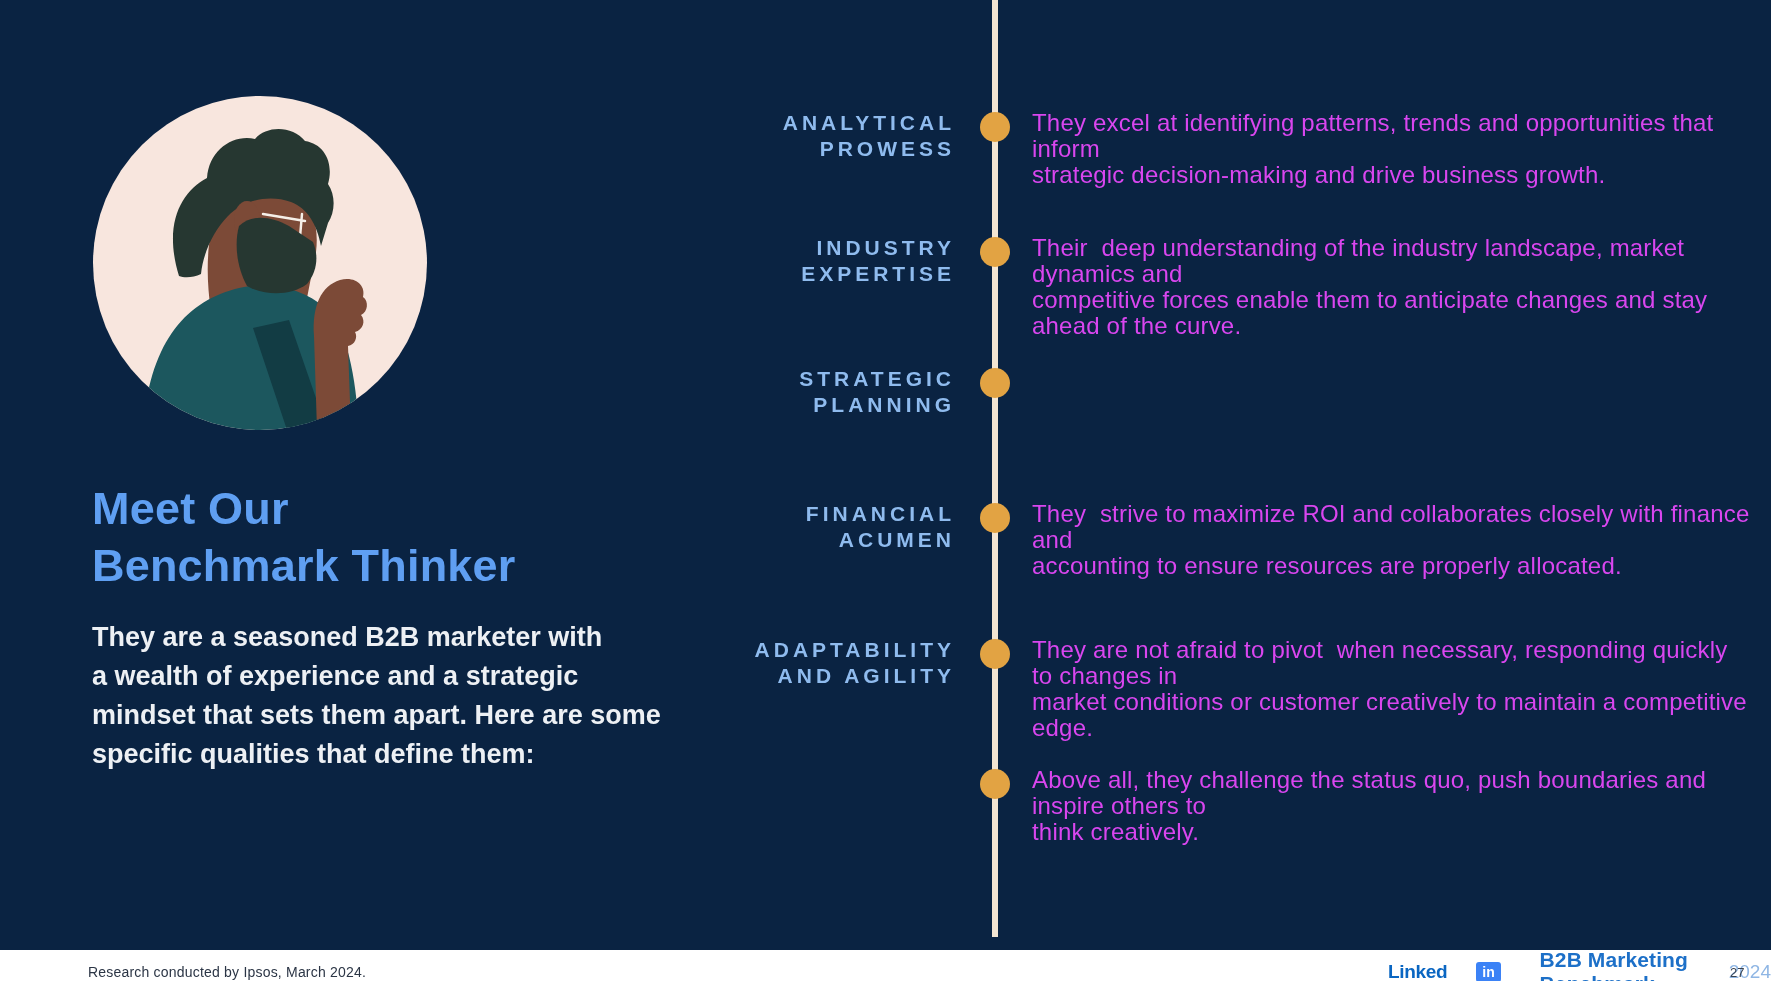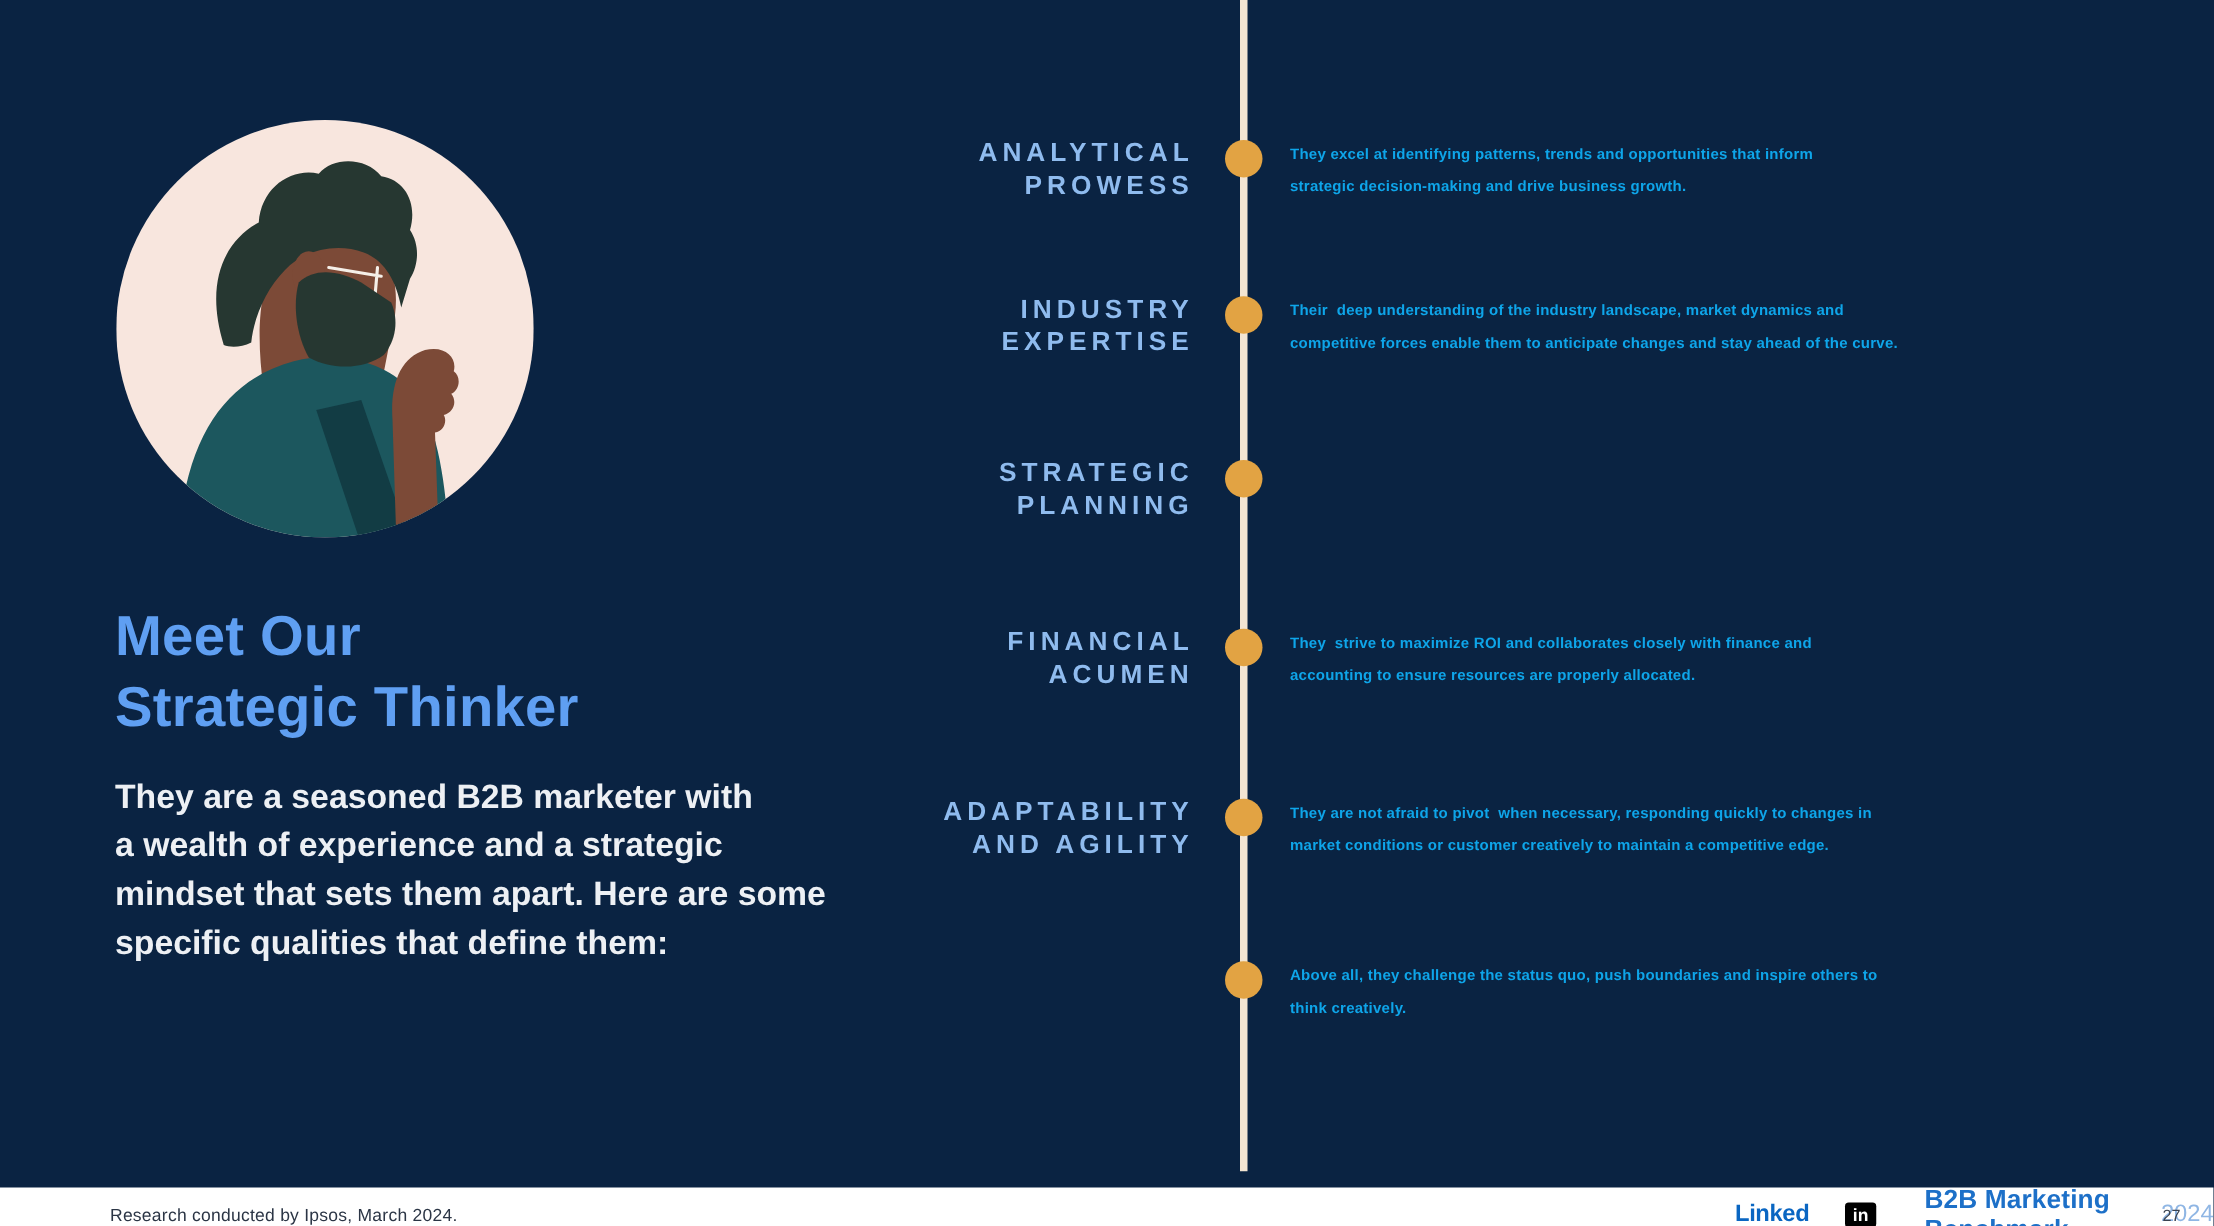--- a/index.html
+++ b/index.html
@@ -25,37 +25,37 @@
     position:absolute;left:545px;top:0;width:410px;text-align:right;
     font-size:21px;line-height:26px;font-weight:600;letter-spacing:4px;
     color:#8fbbee;white-space:pre-wrap;
   }
   .item-dot{
     position:absolute;left:980px;top:2px;width:30px;height:30px;
     border-radius:50%;background:#e2a343;
   }
   .item-desc{
     position:absolute;left:1032px;top:0;width:720px;
-    font-size:12px;line-height:26px;font-weight:700;color:#0ea5e9;
+    font-size:24px;line-height:26px;font-weight:400;color:#d946ef;
     white-space:pre-wrap;letter-spacing:.2px;
   }
   .footer{position:absolute;left:0;top:937px;width:1771px;height:44px;background:#ffffff;margin-top:13px;}
   .source{
     position:absolute;left:88px;top:0;height:44px;display:flex;align-items:center;
     font-size:14px;color:#2b3545;letter-spacing:.2px;
   }
   .brand{
     position:absolute;left:1388px;top:0;height:44px;
     display:flex;align-items:center;gap:27px;
   }
   .wordmark{font-size:19px;font-weight:700;color:#0a66c2;letter-spacing:-.3px;}
   .badge{
     display:inline-flex;align-items:center;justify-content:center;
     width:42px;height:20px;margin-left:2px;border-radius:3px;
-    background:#000000;color:#ffffff;font-size:14px;font-weight:700;
+    background:#3b82f6;color:#ffffff;font-size:14px;font-weight:700;
   }
   .report{margin-left:12px;font-size:21px;font-weight:700;color:#1d70c8;letter-spacing:.1px;}
   .year{margin-left:7px;font-size:19px;font-weight:500;color:#8fb6e4;}
   .pagenum{
     position:absolute;left:1730px;top:0;height:44px;display:flex;align-items:center;
     font-size:13px;color:#3a4350;
   }
 </style>
 </head>
 <body>
@@ -83,21 +83,21 @@
 
       <path d="M170,118 L212,125 M209,118 L207,141" stroke="#f5efe8" stroke-width="2.5" fill="none" stroke-linecap="round"></path>
 
       <path d="M146,130 C158,118 178,120 196,130 L220,146 C226,160 224,176 214,188 C198,200 172,200 154,190 C144,172 141,148 146,130 Z" fill="#263731"></path>
 
       <path d="M224,334 L221,240 C219,210 228,190 247,184 C263,180 273,190 270,201 C276,205 275,216 268,219 C273,225 270,234 262,236 C265,241 262,249 255,250 L258,334 Z" fill="#7c4a37"></path>
     </g>
   </svg>
 
   <h1 class="title">Meet Our
-Strategic Thinker</h1>
+Benchmark Thinker</h1>
   <p class="intro">They are a seasoned B2B marketer with
 a wealth of experience and a strategic
 mindset that sets them apart. Here are some
 specific qualities that define them:</p>
 
   <div class="vline"></div>
 
   <div class="item" style="top:110px">
     <div class="item-label">ANALYTICAL
 PROWESS</div>

